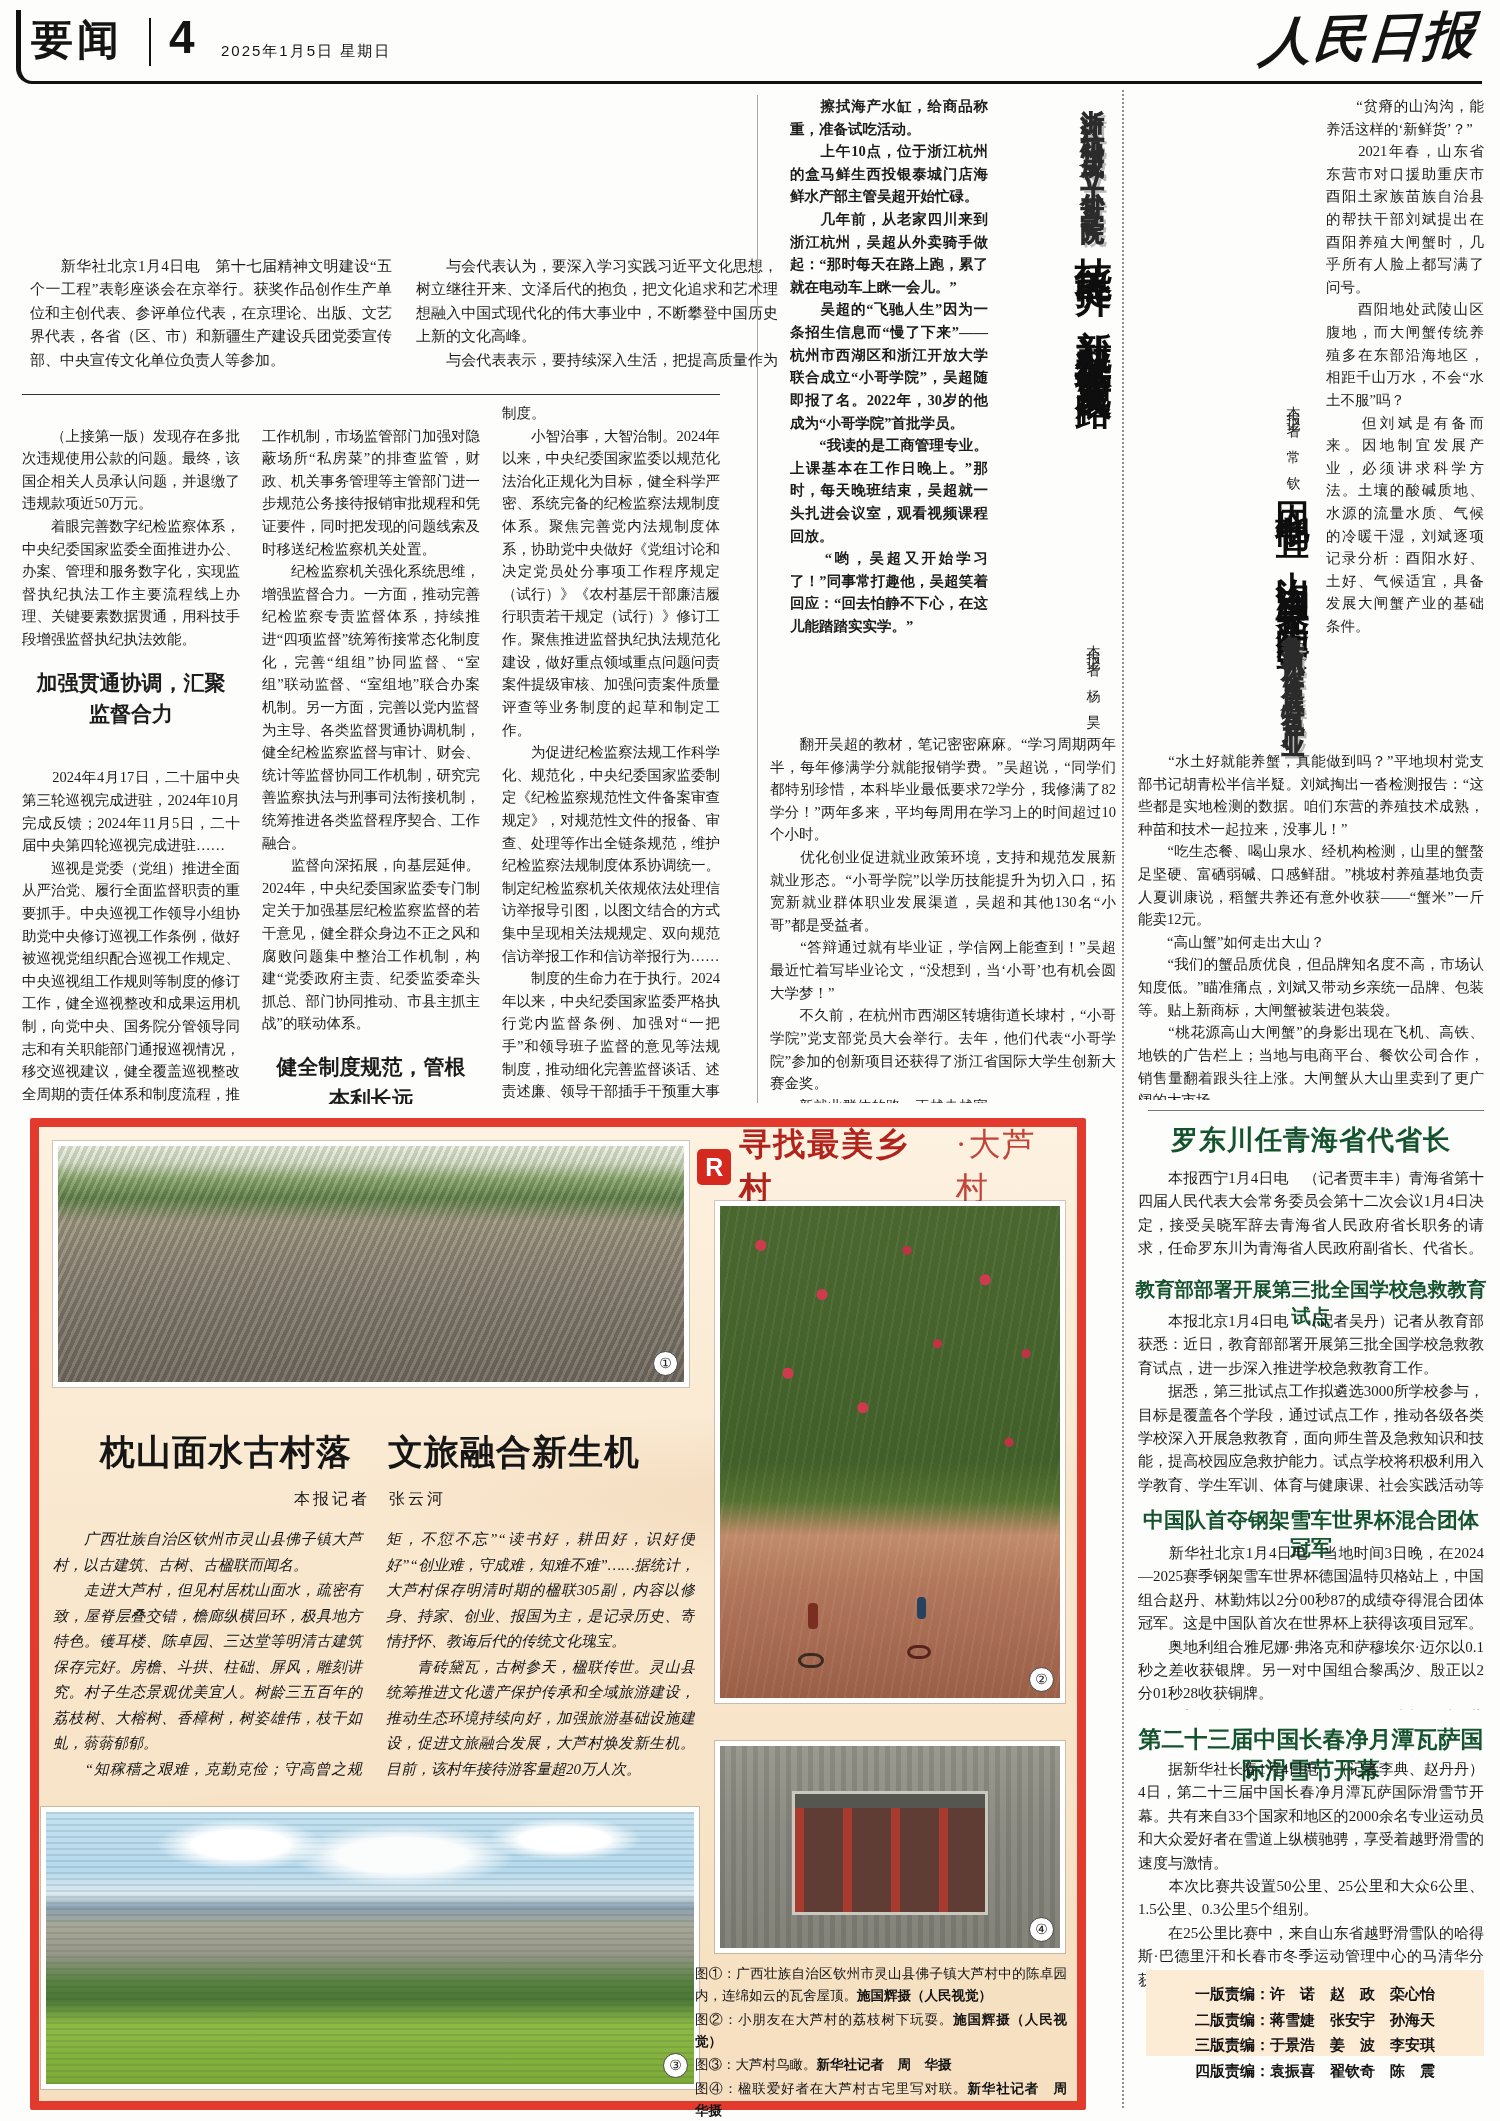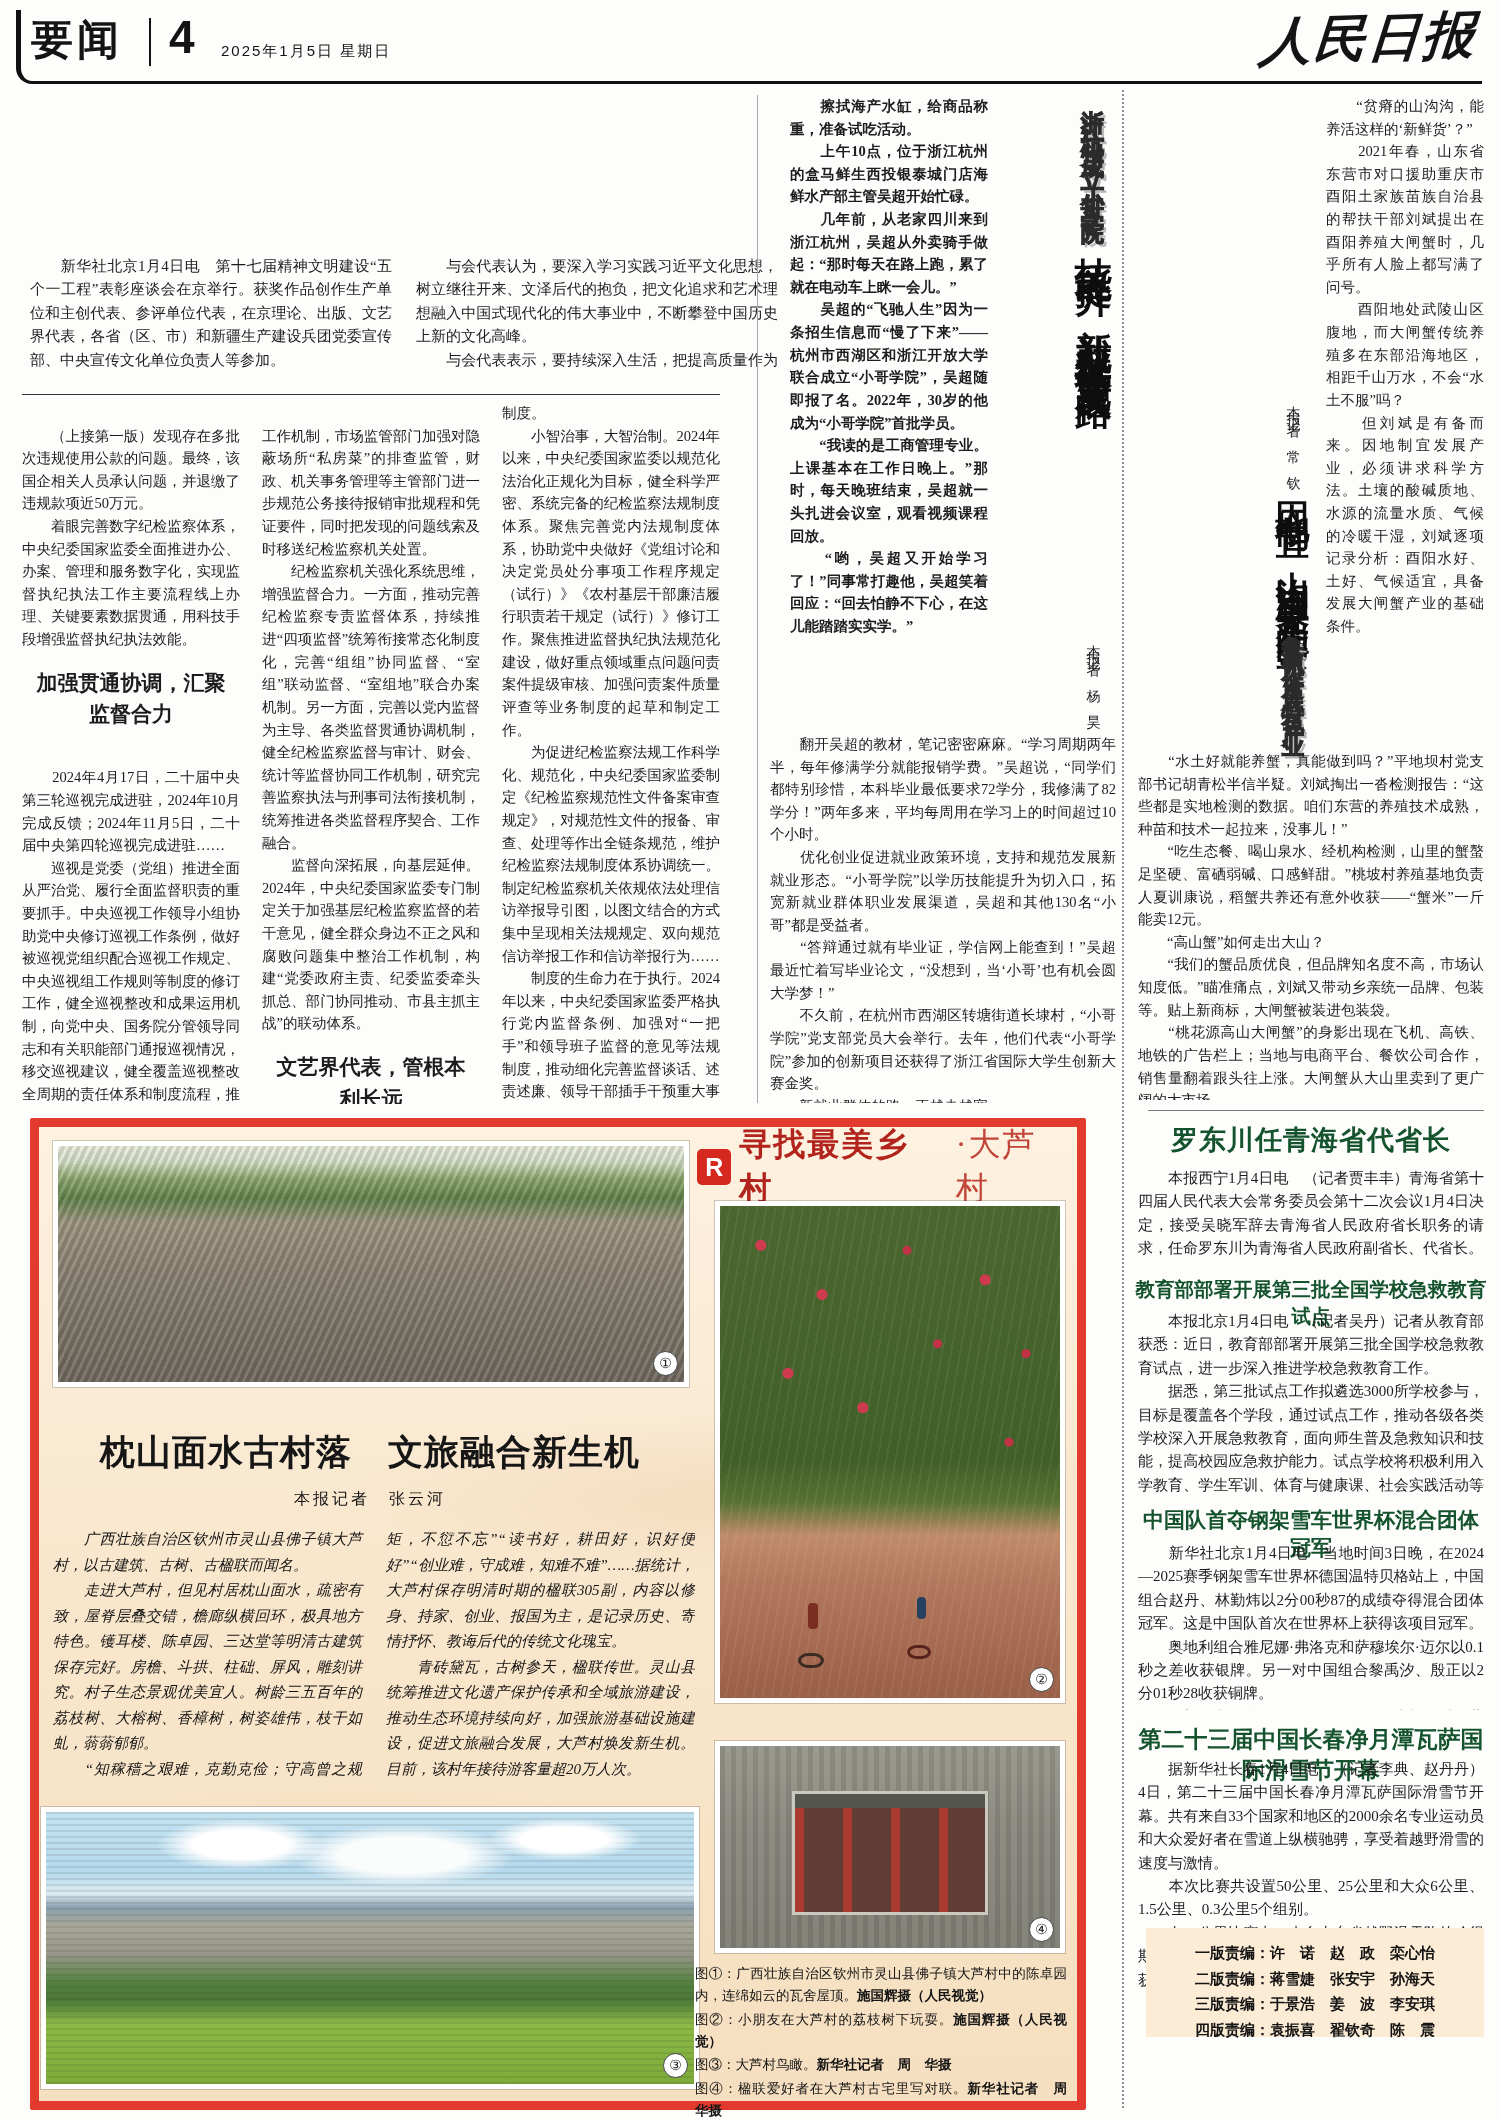--- a/index.html
+++ b/index.html
@@ -156,21 +156,21 @@
 　　着眼完善数字纪检监察体系，中央纪委国家监委全面推进办公、办案、管理和服务数字化，实现监督执纪执法工作主要流程线上办理、关键要素数据贯通，用科技手段增强监督执纪执法效能。</span>
       <div class="subhead">加强贯通协调，汇聚监督合力</div>
       <span>　　2024年4月17日，二十届中央第三轮巡视完成进驻，2024年10月完成反馈；2024年11月5日，二十届中央第四轮巡视完成进驻……
 　　巡视是党委（党组）推进全面从严治党、履行全面监督职责的重要抓手。中央巡视工作领导小组协助党中央修订巡视工作条例，做好被巡视党组织配合巡视工作规定、中央巡视组工作规则等制度的修订工作，健全巡视整改和成果运用机制，向党中央、国务院分管领导同志和有关职能部门通报巡视情况，移交巡视建议，健全覆盖巡视整改全周期的责任体系和制度流程，推动相关责任主体协同发力，深化以巡促改促治。
 　　“本月法院、交警总队、市场监管共移送违规吃喝问题线索8件，从酒驾醉驾问题中发现的线索有2条……”不久前，青海省海南藏族自治州纪委监委党风政风监督室收到一份违规吃喝问题线索。青海省纪委监委与相关行业监管部门深化协同</span>
     </div>
     <div class="col body-text">
       <span>工作机制，市场监管部门加强对隐蔽场所“私房菜”的排查监管，财政、机关事务管理等主管部门进一步规范公务接待报销审批规程和凭证要件，同时把发现的问题线索及时移送纪检监察机关处置。
 　　纪检监察机关强化系统思维，增强监督合力。一方面，推动完善纪检监察专责监督体系，持续推进“四项监督”统筹衔接常态化制度化，完善“组组”协同监督、“室组”联动监督、“室组地”联合办案机制。另一方面，完善以党内监督为主导、各类监督贯通协调机制，健全纪检监察监督与审计、财会、统计等监督协同工作机制，研究完善监察执法与刑事司法衔接机制，统筹推进各类监督程序契合、工作融合。
 　　监督向深拓展，向基层延伸。2024年，中央纪委国家监委专门制定关于加强基层纪检监察监督的若干意见，健全群众身边不正之风和腐败问题集中整治工作机制，构建“党委政府主责、纪委监委牵头抓总、部门协同推动、市县主抓主战”的联动体系。</span>
-      <div class="subhead">文艺界代表，管根本利长远</div>
+      <div class="subhead">健全制度规范，管根本利长远</div>
       
     </div>
     <div class="col body-text">制度。
 　　小智治事，大智治制。2024年以来，中央纪委国家监委以规范化法治化正规化为目标，健全科学严密、系统完备的纪检监察法规制度体系。聚焦完善党内法规制度体系，协助党中央做好《党组讨论和决定党员处分事项工作程序规定（试行）》《农村基层干部廉洁履行职责若干规定（试行）》修订工作。聚焦推进监督执纪执法规范化建设，做好重点领域重点问题问责案件提级审核、加强问责案件质量评查等业务制度的起草和制定工作。
 　　为促进纪检监察法规工作科学化、规范化，中央纪委国家监委制定《纪检监察规范性文件备案审查规定》，对规范性文件的报备、审查、处理等作出全链条规范，维护纪检监察法规制度体系协调统一。制定纪检监察机关依规依法处理信访举报导引图，以图文结合的方式集中呈现相关法规规定、双向规范信访举报工作和信访举报行为……
 　　制度的生命力在于执行。2024年以来，中央纪委国家监委严格执行党内监督条例、加强对“一把手”和领导班子监督的意见等法规制度，推动细化完善监督谈话、述责述廉、领导干部插手干预重大事项记录等制度，不断提升依规依纪依法履职水平。
 　　新征程上，纪检监察机关立足职能职责，积极担当作为，持续推进纪检监察体制改革和制度建设，不断提高纪检监察工作规范化、法治化、正规化水平，以改革实效为纪检监察工作高质量发展提供强大动力和制度保障。</div>
   </div>
 
   <div class="abs vline-solid" style="left:757px; top:95px; height:1008px;"></div>
@@ -222,21 +222,21 @@
 　　奥地利组合雅尼娜·弗洛克和萨穆埃尔·迈尔以0.1秒之差收获银牌。另一对中国组合黎禹汐、殷正以2分01秒28收获铜牌。
 　　钢架雪车混合团体项目将在2026年米兰—科尔蒂纳丹佩佐冬奥会上首次亮相。</div>
 
   <div class="abs r-head" style="left:1134px; top:1724px; width:354px; font-size:23px;">第二十三届中国长春净月潭瓦萨国际滑雪节开幕</div>
   <div class="abs body-text" style="left:1138px; top:1758px; width:346px; height:240px; font-size:15px;">　　据新华社长春1月4日电　（记者李典、赵丹丹）4日，第二十三届中国长春净月潭瓦萨国际滑雪节开幕。共有来自33个国家和地区的2000余名专业运动员和大众爱好者在雪道上纵横驰骋，享受着越野滑雪的速度与激情。
 　　本次比赛共设置50公里、25公里和大众6公里、1.5公里、0.3公里5个组别。
 　　在25公里比赛中，来自山东省越野滑雪队的哈得斯·巴德里汗和长春市冬季运动管理中心的马清华分获男子、女子组冠军。
 　　在50公里比赛中，瑞典选手马琳·博央斯夺得女子组冠军。男子组冠军被捷克选手法宾·斯托克摘得，成绩为2小时5分22秒。这是他连续两年在该项赛事中获得冠军。
 　　本届滑雪节由吉林省体育局、长春市人民政府共同主办，长春市体育局、长春净月高新技术产业开发区承办。</div>
 
-  <div class="abs credits" style="left:1146px; top:1928px; width:338px; height:109px;">一版责编：许　诺　赵　政　栾心怡
+  <div class="abs credits" style="left:1146px; top:1970px; width:338px; height:86px;font-family:Liberation Serif, serif;">一版责编：许　诺　赵　政　栾心怡
 二版责编：蒋雪婕　张安宇　孙海天
 三版责编：于景浩　姜　波　李安琪
 四版责编：袁振喜　翟钦奇　陈　震</div>
 
   <div class="abs feature">
 
     <div class="photo ph1">
       <div class="marker" style="right:6px; bottom:6px;">①</div>
     </div>
 

